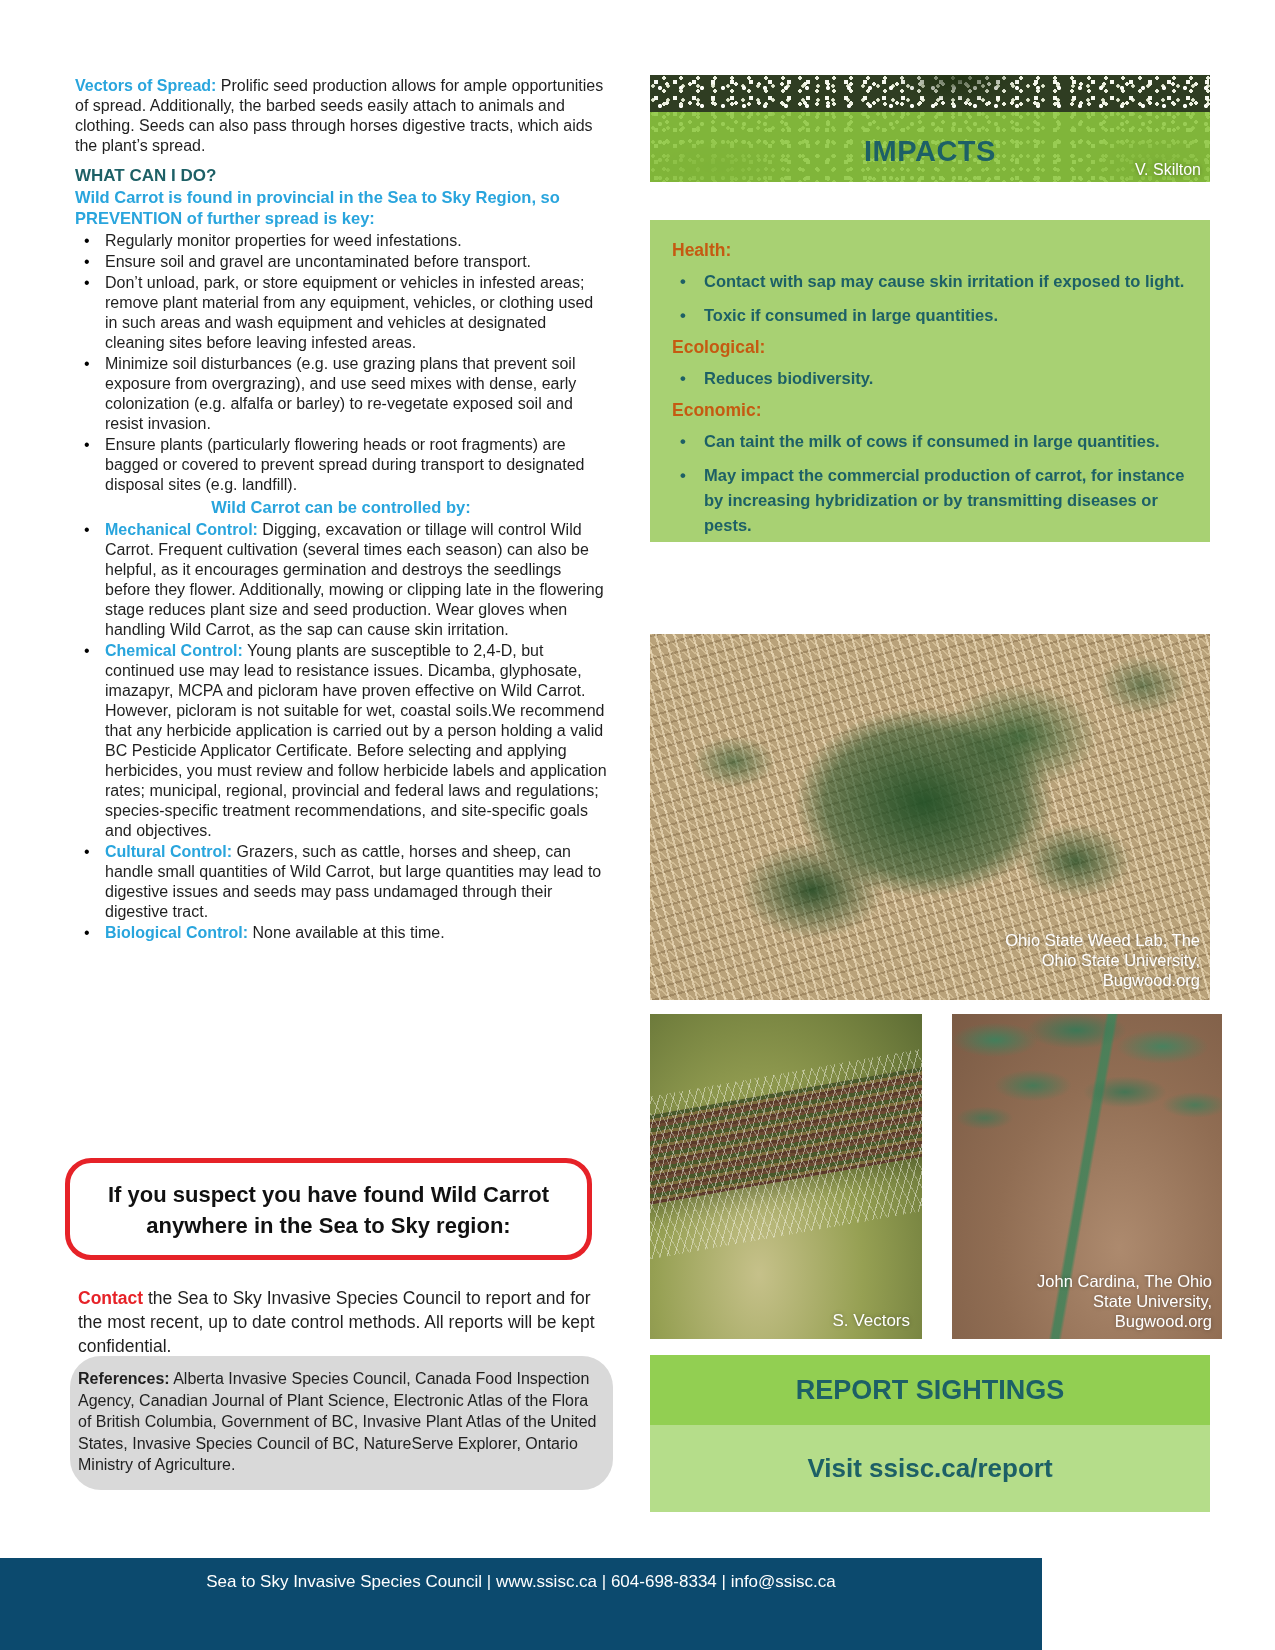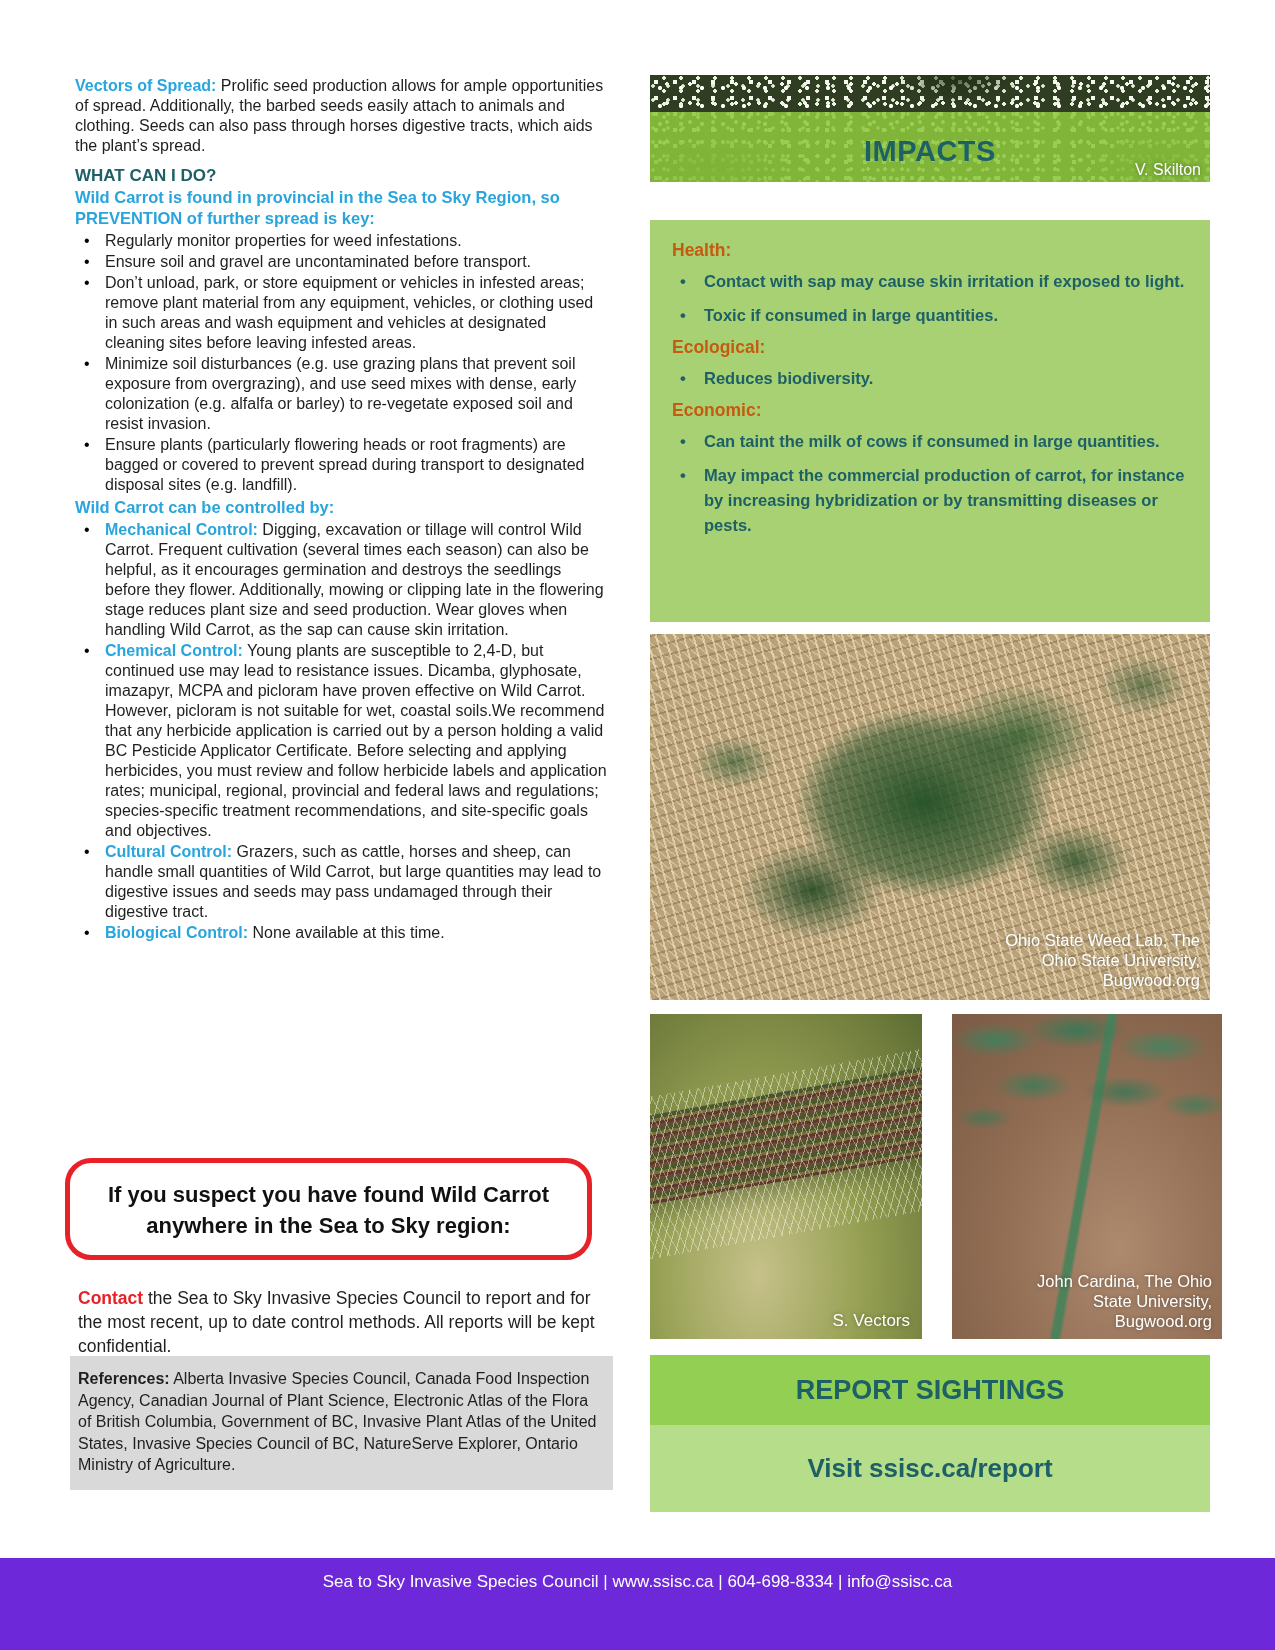--- a/index.html
+++ b/index.html
@@ -20,21 +20,21 @@
 
   
   .alert-box{position:absolute;left:65px;top:1158px;width:527px;border:5px solid #e62228;
              border-radius:26px;background:#ffffff;text-align:center;padding:16px 10px 14px 10px;box-sizing:border-box;}
   .alert-box .line{font-weight:bold;font-size:22px;line-height:31px;color:#111;}
 
   .contact-para{position:absolute;left:78px;top:1268px;width:528px;font-size:17.5px;line-height:24px;}
   .red{color:#e62228;font-weight:bold;}
 
   .references-box{position:absolute;left:70px;top:1356px;width:543px;background:#d9d9d9;
-                  padding:12px 10px 14px 8px;box-sizing:border-box;font-size:16px;line-height:21.5px;}
+                  padding:12px 10px 14px 8px;box-sizing:border-box;font-size:16px;line-height:21.5px;border-radius:31px;}
 
   
   .right-col{position:absolute;left:650px;top:75px;width:560px;}
   .photo{position:absolute;left:0;width:560px;overflow:hidden;}
   .credit{position:absolute;color:#fff;font-size:16px;line-height:20px;
           text-shadow:0 0 4px rgba(0,0,0,.35);}
 
   
   .photo-flowers{top:0;height:107px;background-color:#2f3d22;
     background-image:
@@ -47,21 +47,21 @@
       radial-gradient(circle 1.7px at 3px 11px, #e4ead2 92%, transparent),
       radial-gradient(circle 2px at 17px 9px, #f2f5e8 92%, transparent);
     background-size:auto,auto,auto,19px 16px,17px 13px,21px 18px,15px 14px,23px 19px;
     background-repeat:no-repeat,no-repeat,no-repeat,repeat,repeat,repeat,repeat,repeat;}
   .impacts-band{position:absolute;left:0;right:0;top:37px;height:78px;
                 background:rgba(140,198,62,.88);display:flex;align-items:center;justify-content:center;}
   .impacts-title{color:#1d6066;font-weight:bold;font-size:29px;letter-spacing:.5px;}
   .credit-skilton{right:9px;bottom:2px;}
 
   
-  .impacts-box{position:absolute;left:0;top:145px;width:560px;height:402px;background:#a8d173;
+  .impacts-box{position:absolute;left:0;top:145px;width:560px;height:322px;background:#a8d173;
                box-sizing:border-box;padding:16px 22px 10px 22px;}
   .impacts-box .cat{color:#c55a11;font-weight:bold;font-size:17.5px;margin:4px 0 8px 0;}
   ul.gbullets{list-style:none;margin:0;padding:0;}
   ul.gbullets li{position:relative;padding-left:32px;margin:0 0 9px 0;
                  color:#1d6066;font-weight:bold;font-size:16.5px;line-height:25px;}
   ul.gbullets li::before{content:"•";position:absolute;left:8px;top:0;color:#1d6066;}
 
   
   .photo-rosette{top:559px;height:366px;background-color:#b9a27a;
     background-image:
@@ -107,21 +107,21 @@
   
   .report-box{position:absolute;left:0;top:1280px;width:560px;}
   .report-head{height:70px;background:#92cf52;display:flex;align-items:center;justify-content:center;}
   .report-head span{color:#1d6066;font-weight:bold;font-size:27px;}
   .report-cta{height:87px;background:#b5dd8a;display:flex;align-items:center;justify-content:center;}
   .report-cta span{color:#1d6066;font-weight:bold;font-size:26px;}
 
   
   .updated-band{position:absolute;left:0;top:1529px;width:1275px;height:29px;background:#d9d9d9;
                 display:flex;align-items:center;justify-content:center;font-weight:bold;font-size:14.5px;color:#111;}
-  .footer-band{position:absolute;left:0;top:1558px;width:1275px;height:92px;background:#6d28d9;
+  .footer-band{position:absolute;left:0;top:1558px;width:1042px;height:92px;background:#0c4a6e;
                color:#ffffff;text-align:center;box-sizing:border-box;padding-top:14px;font-size:17px;}
 </style>
 </head>
 <body>
 
 <div class="page">
 
   <div class="left-col">
     <p class="para"><span class="blue">Vectors of Spread:</span><span> Prolific seed production allows for ample opportunities of spread. Additionally, the barbed seeds easily attach to animals and clothing. Seeds can also pass through horses digestive tracts, which aids the plant’s spread.</span></p>
 
@@ -129,21 +129,21 @@
     <p class="subhead blue">Wild Carrot is found in provincial in the Sea to Sky Region, so PREVENTION of further spread is key:</p>
 
     <ul class="bullets">
       <li><span>Regularly monitor properties for weed infestations.</span></li>
       <li><span>Ensure soil and gravel are uncontaminated before transport.</span></li>
       <li><span>Don’t unload, park, or store equipment or vehicles in infested areas; remove plant material from any equipment, vehicles, or clothing used in such areas and wash equipment and vehicles at designated cleaning sites before leaving infested areas.</span></li>
       <li><span>Minimize soil disturbances (e.g. use grazing plans that prevent soil exposure from overgrazing), and use seed mixes with dense, early colonization (e.g. alfalfa or barley) to re-vegetate exposed soil and resist invasion.</span></li>
       <li><span>Ensure plants (particularly flowering heads or root fragments) are bagged or covered to prevent spread during transport to designated disposal sites (e.g. landfill).</span></li>
     </ul>
 
-    <p class="subhead blue" style="margin-top:2px;">Wild Carrot can be controlled by:</p>
+    <p class="subhead blue" style="margin-top:2px;text-align:center;">Wild Carrot can be controlled by:</p>
 
     <ul class="bullets">
       <li><span class="blue">Mechanical Control:</span><span> Digging, excavation or tillage will control Wild Carrot. Frequent cultivation (several times each season) can also be helpful, as it encourages germination and destroys the seedlings before they flower. Additionally, mowing or clipping late in the flowering stage reduces plant size and seed production. Wear gloves when handling Wild Carrot, as the sap can cause skin irritation.</span></li>
       <li><span class="blue">Chemical Control:</span><span> Young plants are susceptible to 2,4-D, but continued use may lead to resistance issues. Dicamba, glyphosate, imazapyr, MCPA and picloram have proven effective on Wild Carrot. However, picloram is not suitable for wet, coastal soils.We recommend that any herbicide application is carried out by a person holding a valid BC Pesticide Applicator Certificate. Before selecting and applying herbicides, you must review and follow herbicide labels and application rates; municipal, regional, provincial and federal laws and regulations; species-specific treatment recommendations, and site-specific goals and objectives.</span></li>
       <li><span class="blue">Cultural Control:</span><span> Grazers, such as cattle, horses and sheep, can handle small quantities of Wild Carrot, but large quantities may lead to digestive issues and seeds may pass undamaged through their digestive tract.</span></li>
       <li><span class="blue">Biological Control:</span><span> None available at this time.</span></li>
     </ul>
   </div>
 
   <div class="alert-box">

